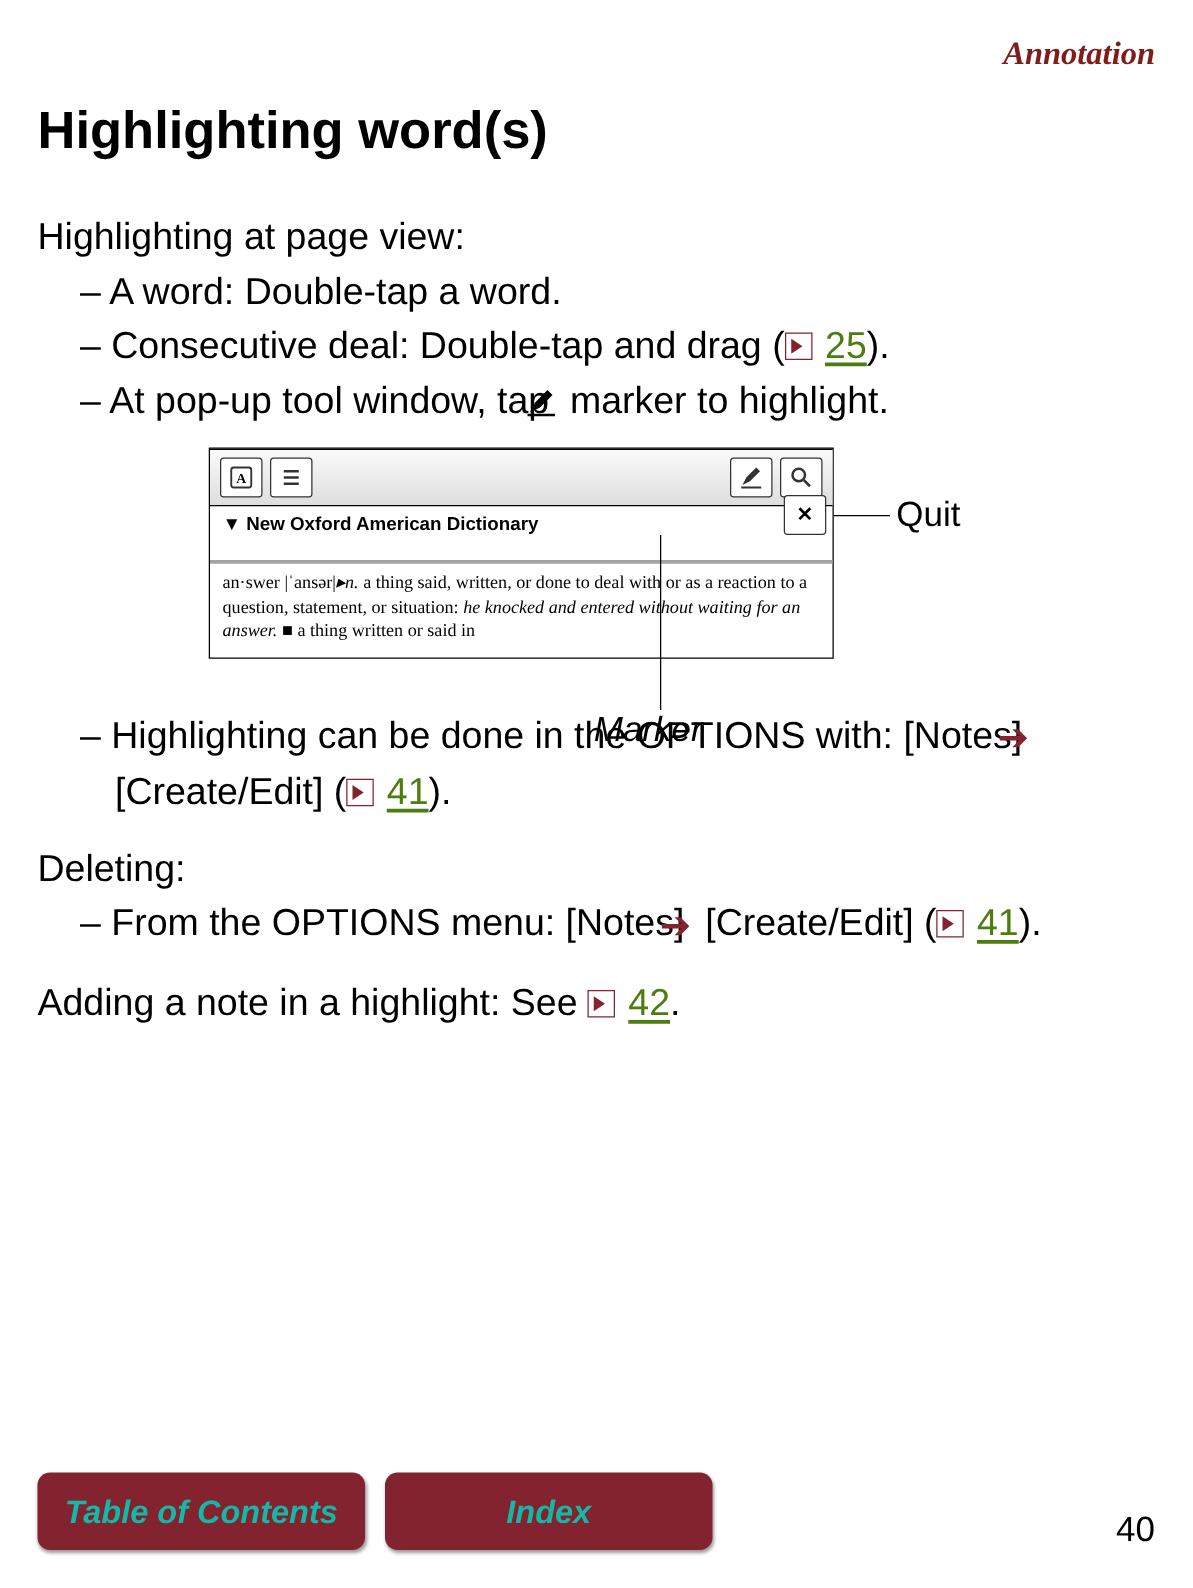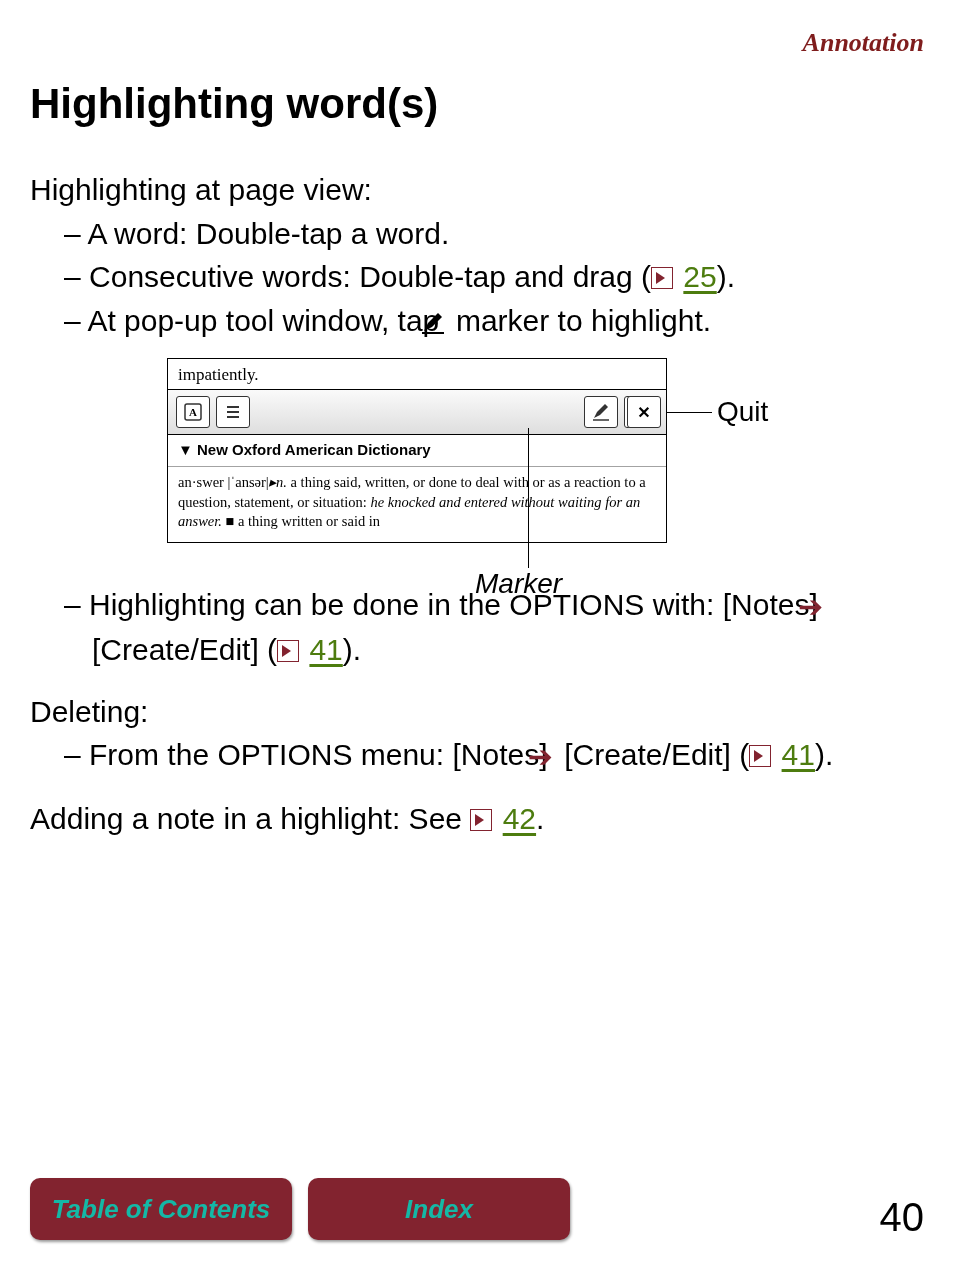--- a/index.html
+++ b/index.html
@@ -18,62 +18,61 @@
   .sect-gap { margin-top: 18px; }
 
   
   .diagram-wrap { margin: 12px 0 6px 0; display:flex; justify-content:center; }
   .diagram { position: relative; width: 620px; padding-left: 0; }
   .popup { width: 500px; border:1.5px solid #000; background:#fff; font-family: 'Times New Roman', serif; }
   .popup-top { font-size:17px; padding: 6px 10px 4px 10px; }
   .toolbar { background: linear-gradient(#fafafa,#dedede); border-top:1px solid #000; border-bottom:1px solid #000; padding:6px 8px; display:flex; align-items:center; gap:6px; height:46px; }
   .tbtn { width:34px; height:32px; border:1.5px solid #333; border-radius:3px; background:#fff; display:flex; align-items:center; justify-content:center; font-size:16px; }
   .toolbar-spacer { flex:1; }
-  .dict-title { padding:6px 10px 8px 10px; font-family: Arial, sans-serif; font-weight:bold; font-size:15px; border-bottom:1px solid #a3a3a3; }
+  .dict-title { padding:6px 10px 20px 10px; font-family: Arial, sans-serif; font-weight:bold; font-size:15px; border-bottom:3px solid #a3a3a3; }
   .dict-body { padding:6px 10px 10px 10px; font-size:14.5px; line-height:1.35; }
   .headword-pron { font-family: 'Times New Roman', serif; }
   .ital { font-style: italic; }
 
   
   .callout-quit { position:absolute; top:54px; left:500px; height:1px; width:45px; border-top:1.5px solid #000; }
   .callout-quit-lbl { position:absolute; top:38px; left:550px; font-size:28px; font-family:'Segoe UI',Arial,sans-serif; }
   .callout-quit-btn { position:absolute; top:38px; left:460px; width:34px; height:32px; border:1.5px solid #333; border-radius:3px; background:#fff; display:flex; align-items:center; justify-content:center; font-weight:bold; }
   .callout-marker-line { position:absolute; top:70px; left:361px; width:1px; height:140px; border-left:1.5px solid #000; }
   .callout-marker-lbl { position:absolute; top:210px; left:308px; font-size:28px; font-family:'Segoe UI',Arial,sans-serif;font-style:italic; }
 
   
   .footer { position:absolute; bottom:30px; left:30px; right:30px; height:72px; display:flex; align-items:flex-end; }
   .nav-btn { width:262px; height:62px; background:#82232f; color:#14b8a6; border-radius:10px; display:flex; align-items:center; justify-content:center; font-weight:bold; font-style:italic; font-size:26px; font-family:'Segoe UI',Arial,sans-serif; box-shadow: 1px 2px 3px rgba(0,0,0,0.4); margin-right:16px; }
-  .page-number { margin-left:auto; font-size:40px; font-family:'Segoe UI',Arial,sans-serif; }
+  .page-number { margin-left:auto; font-size:28px; font-family:'Segoe UI',Arial,sans-serif; }
 </style>
 </head>
 <body>
 
 <div class="page">
   <div class="corner-label">Annotation</div>
 
   <h1 class="title">Highlighting word(s)</h1>
 
   <div class="body-text">
     <div class="para">Highlighting at page view:</div>
 
     <div class="list-item">– <span>A word: Double-tap a word.</span></div>
 
-    <div class="list-item">– <span>Consecutive words: Double-tap and drag (</span><span class="pageicon"></span> <a href="#" class="pagelink">25</a><span>).</span></div>
+    <div class="list-item">– <span>Consecutive deal: Double-tap and drag (</span><span class="pageicon"></span> <a href="#" class="pagelink">25</a><span>).</span></div>
 
     <div class="list-item">– <span>At pop-up tool window, tap </span><span class="marker-icon"><svg width="26" height="24" viewBox="0 0 26 24">
             <path d="M4 20 L8 12 L18 2 L22 6 L12 16 L4 20 Z" fill="#000"></path>
             <line x1="2" y1="22" x2="24" y2="22" stroke="#000" stroke-width="2"></line>
           </svg></span><span> marker to highlight.</span></div>
   </div>
 
   <div class="diagram-wrap">
     <div class="diagram">
       <div class="popup">
-        <div class="popup-top">impatiently.</div>
         <div class="toolbar">
           <div class="tbtn">
               <svg width="20" height="20" viewBox="0 0 20 20">
                 <rect x="2" y="2" width="16" height="16" rx="2" fill="none" stroke="#333" stroke-width="1.5"></rect>
                 <text x="10" y="14" font-size="11" text-anchor="middle" font-family="serif" font-weight="bold">A</text>
               </svg>
             </div>
           <div class="tbtn">
               <svg width="20" height="20" viewBox="0 0 20 20">
                 <line x1="4" y1="5" x2="16" y2="5" stroke="#333" stroke-width="2"></line>

